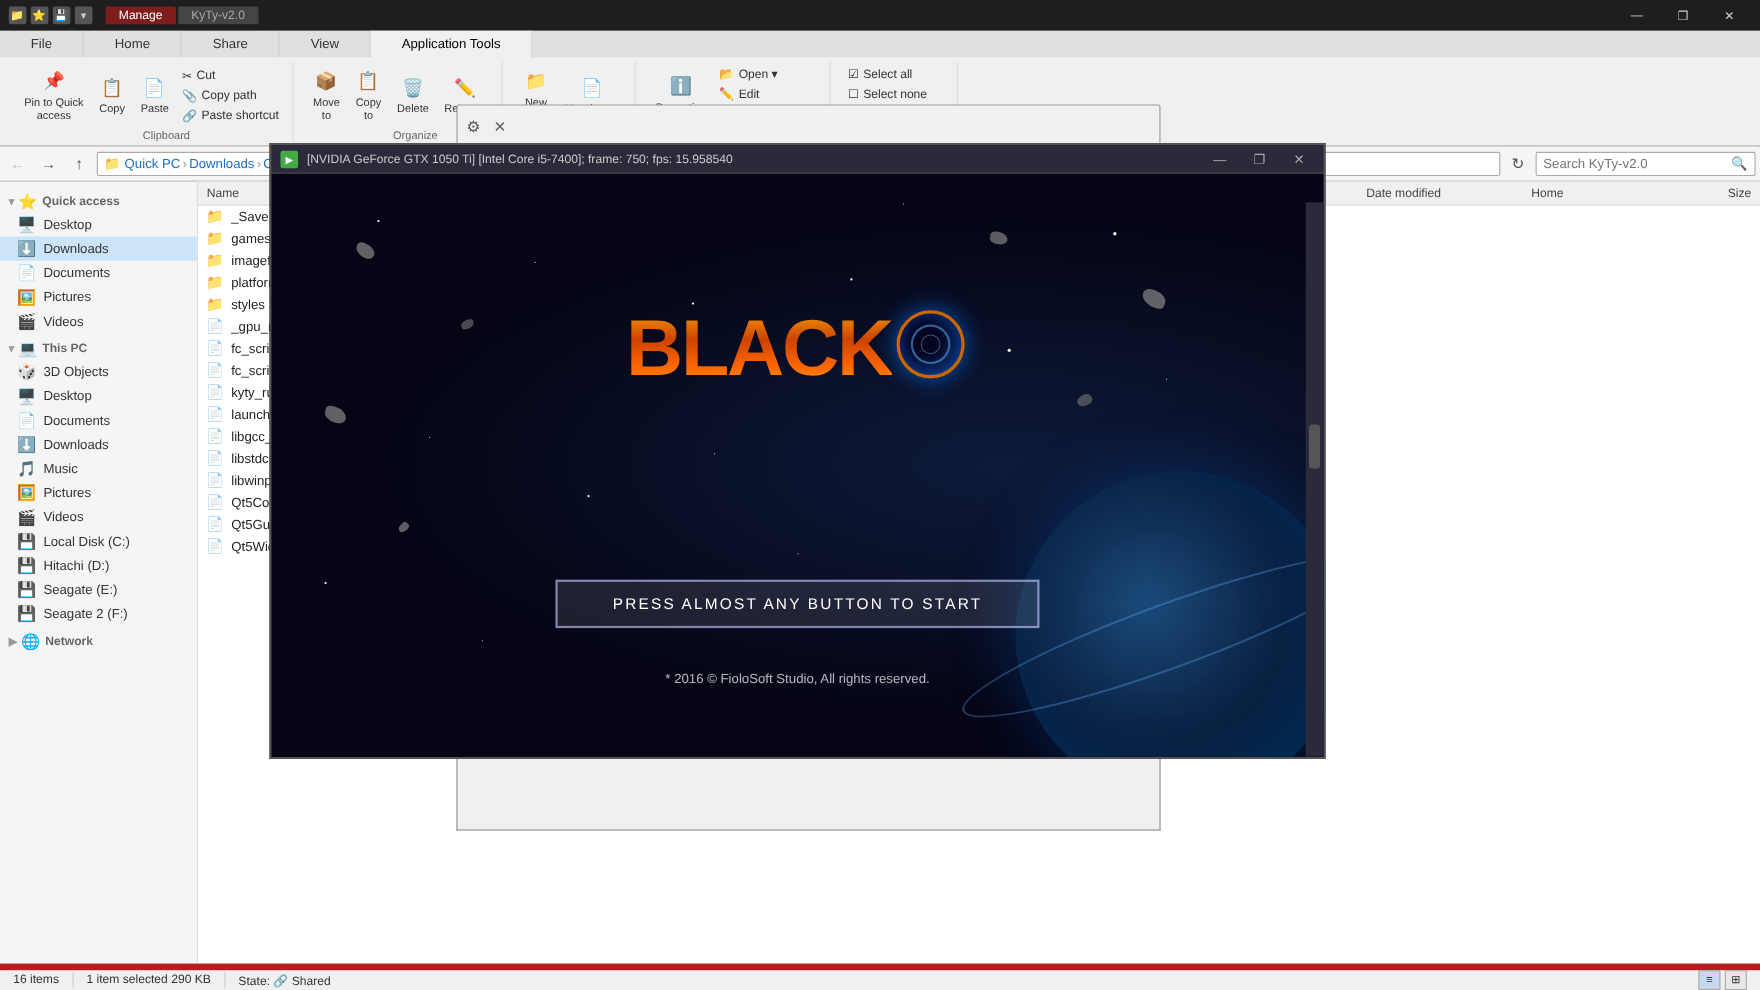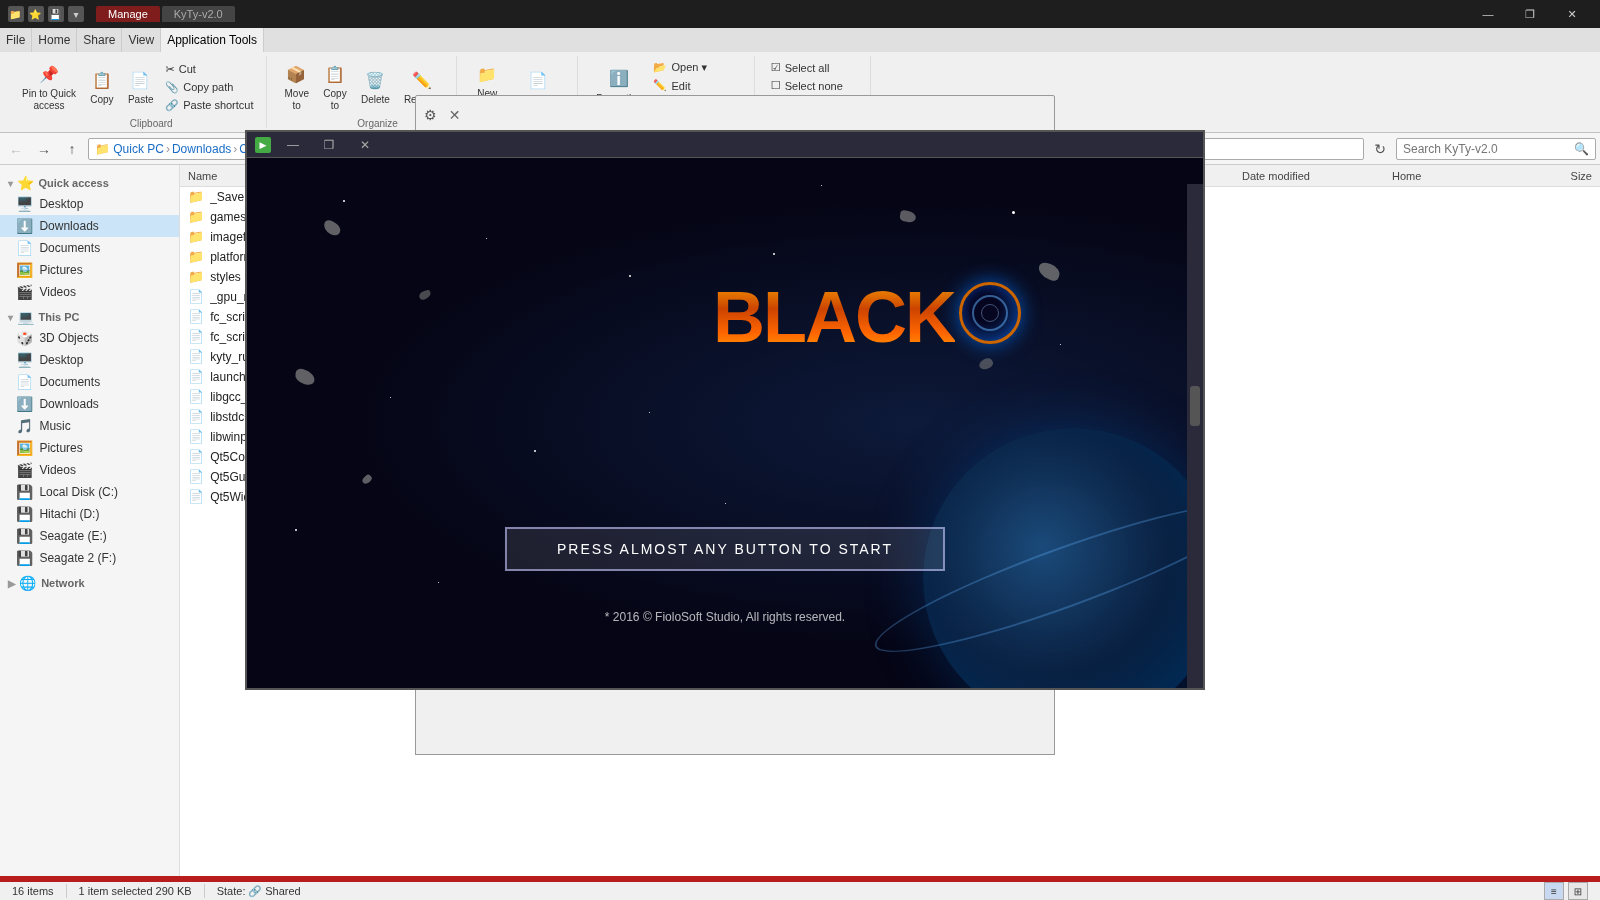--- a/index.html
+++ b/index.html
@@ -11,21 +11,21 @@
     .title-bar-icon { width: 16px; height: 16px; background: #555; border-radius: 2px; font-size: 10px; display: flex; align-items: center; justify-content: center; color: #ccc; }
     .title-bar-tabs { display: flex; gap: 2px; margin-left: 4px; }
     .title-tab { background: #7f1d1d; color: #fff; padding: 2px 12px; font-size: 11px; border-radius: 2px 2px 0 0; }
     .title-tab.inactive { background: #444; color: #aaa; }
     .title-bar-right { margin-left: auto; display: flex; gap: 2px; }
     .win-btn { width: 40px; height: 20px; background: transparent; color: #ccc; font-size: 11px; display: flex; align-items: center; justify-content: center; cursor: pointer; }
 
     
     .ribbon { background: #f0f0f0; border-bottom: 1px solid #c0c0c0; }
     .ribbon-tabs { display: flex; height: 24px; background: #e0e0e0; }
-    .ribbon-tab { padding: 0 6px; font-size: 12px; color: #333; display: flex; align-items: center; cursor: pointer; border-right: 1px solid #ccc; }
+    .ribbon-tab { padding: 0 28px; font-size: 12px; color: #333; display: flex; align-items: center; cursor: pointer; border-right: 1px solid #ccc; }
     .ribbon-tab.active { background: #f0f0f0; border-bottom: none; color: #000; }
     .ribbon-body { display: flex; height: 80px; padding: 4px 8px; gap: 4px; }
     .ribbon-group { display: flex; flex-direction: column; align-items: center; border-right: 1px solid #ddd; padding: 2px 8px; }
     .ribbon-group-items { display: flex; flex: 1; gap: 2px; align-items: center; }
     .ribbon-group-label { font-size: 10px; color: #666; margin-top: 2px; margin-left: 29px; }
     .ribbon-btn { display: flex; flex-direction: column; align-items: center; padding: 4px 6px; cursor: pointer; border-radius: 3px; color: #333; font-size: 10px; gap: 2px; min-width: 36px; }
     .ribbon-btn-icon { width: 24px; height: 24px; display: flex; align-items: center; justify-content: center; font-size: 16px; }
     .ribbon-btn-text { font-size: 10px; text-align: center; line-height: 1.2; }
     .ribbon-btn-large { flex-direction: column; padding: 4px 6px; }
     .ribbon-btn-small { flex-direction: row; padding: 2px 4px; gap: 4px; font-size: 11px; align-items: center; }
@@ -68,21 +68,21 @@
     .game-titlebar-icon { width: 16px; height: 16px; background: #4a4; border-radius: 2px; font-size: 9px; display: flex; align-items: center; justify-content: center; }
     .game-titlebar-text { font-size: 11px; color: #ccc; flex: 1; }
     .game-win-btn { width: 28px; height: 20px; background: transparent; color: #aaa; font-size: 12px; display: flex; align-items: center; justify-content: center; cursor: pointer; }
     .game-content { width: 100%; height: calc(100% - 26px); position: relative; overflow: hidden; background: #050515; }
 
     
     .space-bg { width: 100%; height: 100%; background: radial-gradient(ellipse at 70% 50%, #0d1a3a 0%, #050515 60%); position: relative; }
     .planet { position: absolute; right: -20px; bottom: -40px; width: 300px; height: 300px; background: radial-gradient(circle at 40% 40%, #1a4a7a, #0a2040, #051020); border-radius: 50%; box-shadow: inset -20px -20px 60px rgba(0,50,100,0.8), 0 0 60px rgba(0,100,200,0.3); }
     .planet-ring { position: absolute; right: -60px; bottom: 80px; width: 400px; height: 60px; border: 2px solid rgba(100,180,255,0.3); border-radius: 50%; transform: rotate(-20deg); }
     .star { position: absolute; background: #fff; border-radius: 50%; }
-    .game-logo { position: absolute; top: 30%; left: 50%; transform: translate(-50%, -50%); text-align: right; width: 600px; }
+    .game-logo { position: absolute; top: 30%; left: 50%; transform: translate(-50%, -50%); text-align: center; width: 600px; }
     .start-btn { position: absolute; bottom: 22%; left: 50%; transform: translateX(-50%); border: 2px solid rgba(200,200,255,0.6); background: rgba(255,255,255,0.1); color: #fff; padding: 12px 50px; font-size: 14px; letter-spacing: 2px; font-family: 'Arial', sans-serif; cursor: pointer; }
     .copyright-text { position: absolute; bottom: 12%; left: 50%; transform: translateX(-50%); font-size: 12px; color: rgba(255,255,255,0.7); white-space: nowrap; }
 
     
     .config-panel { position: absolute; top: 95px; left: 415px; width: 640px; height: 40px; background: #f0f0f0; border: 1px solid #999; z-index: 50; display: flex; align-items: center; padding: 0 8px; gap: 8px; border-radius: 2px 2px 0 0; }
     .config-icon { font-size: 14px; color: #555; }
     .config-title { font-size: 12px; color: #333; flex: 1; }
     .config-close { width: 20px; height: 20px; display: flex; align-items: center; justify-content: center; cursor: pointer; color: #666; font-size: 14px; }
     .config-body { position: absolute; top: 135px; left: 415px; width: 640px; height: 620px; background: #fff; border: 1px solid #999; z-index: 49; }
     .config-footer { position: absolute; top: 685px; left: 415px; width: 640px; height: 70px; background: #f0f0f0; border: 1px solid #999; z-index: 49; border-top: none; display: flex; align-items: center; justify-content: center; }
@@ -425,20 +425,21 @@
 <div class="config-panel">
   <span class="config-icon">⚙</span>
   <div class="config-close">✕</div>
 </div>
 <div class="config-body"></div>
 <div class="config-footer"></div>
 
 <div class="game-window">
   <div class="game-titlebar">
     <div class="game-titlebar-icon">▶</div>
+    <div class="game-titlebar-text">[NVIDIA GeForce GTX 1050 Ti] [Intel Core i5-7400]; frame: 750; fps: 15.958540</div>
     <div class="game-win-btn">—</div>
     <div class="game-win-btn">❐</div>
     <div class="game-win-btn close-btn">✕</div>
   </div>
   <div class="game-content">
     <div class="space-bg">
 
       <div class="star" style="width:2px;height:2px;top:8%;left:10%;"></div>
       <div class="star" style="width:1px;height:1px;top:15%;left:25%;"></div>
       <div class="star" style="width:2px;height:2px;top:22%;left:40%;"></div>

